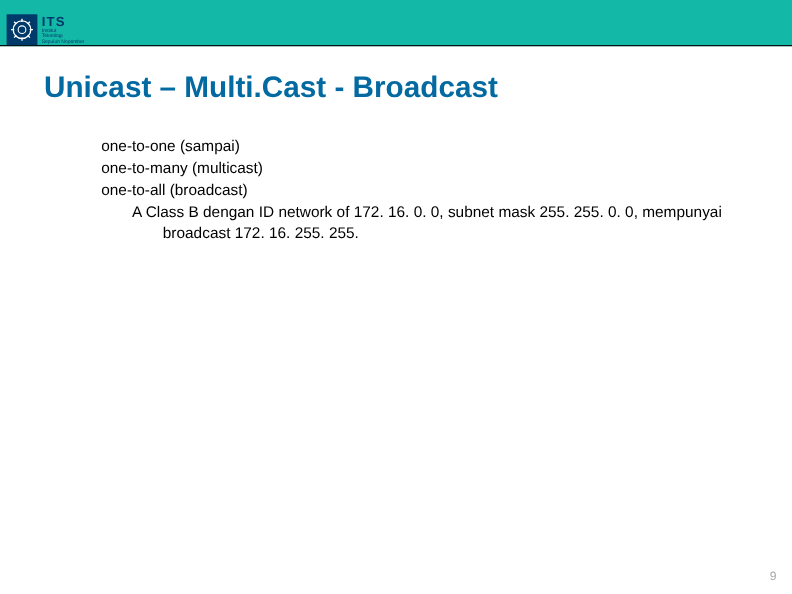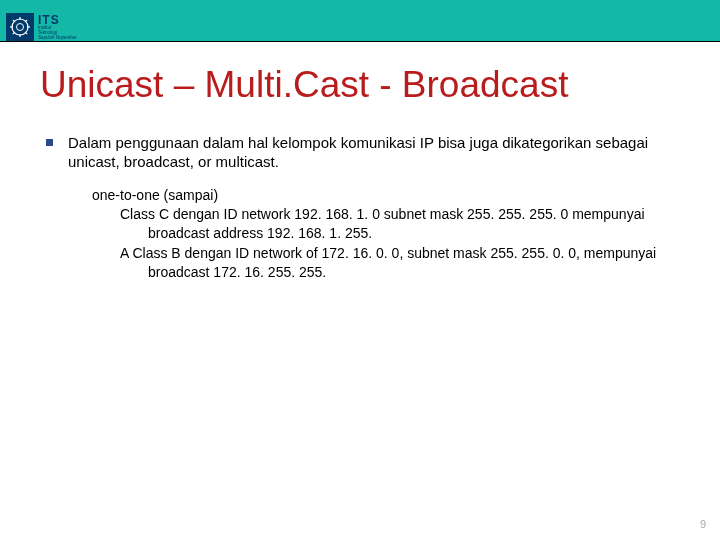--- a/index.html
+++ b/index.html
@@ -43,23 +43,23 @@
   }
   .logo-sub {
     font-size: 4.5px;
     color: #003a6b;
     line-height: 1.1;
   }
   .content {
     padding: 22px 40px 0 40px;
   }
   .title {
-    font-size: 37px;
-    color: #b91c1c;
-    font-weight: 400;
+    font-size: 27px;
+    color: #0369a1;
+    font-weight: 700;
     margin-bottom: 28px;
   }
   ul.main-list {
     list-style: none;
     padding-left: 0;
   }
   ul.main-list > li {
     position: relative;
     padding-left: 28px;
     margin-bottom: 14px;
@@ -121,23 +121,23 @@
     <span class="logo-sub">Institut</span>
     <span class="logo-sub">Teknologi</span>
     <span class="logo-sub">Sepuluh Nopember</span>
   </div>
 </div>
 
 <div class="content">
   <h1 class="title">Unicast – Multi.Cast - Broadcast</h1>
 
   <ul class="main-list">
-    <li>Dalam penggunaan dalam hal kelompok komunikasi IP bisa juga dikategorikan sebagai unicast, broadcast, or multicast.</li>
   </ul>
 
   <div class="sub-block">
     <div class="sub-item">one-to-one (sampai)</div>
-    <div class="sub-item sub-hang">Class C dengan ID network 192. 168. 1. 0 subnet mask 255. 255. 255. 0 mempunyai broadcast address 192. 168. 1. 255.</div>
+    <div class="sub-item">one-to-many (multicast)</div>
+    <div class="sub-item">one-to-all (broadcast)</div>
     <div class="sub-item sub-hang">A Class B dengan ID network of 172. 16. 0. 0, subnet mask 255. 255. 0. 0, mempunyai broadcast 172. 16. 255. 255.</div>
   </div>
 </div>
 
 <div class="page-num">9</div>
 
 </body></html>

